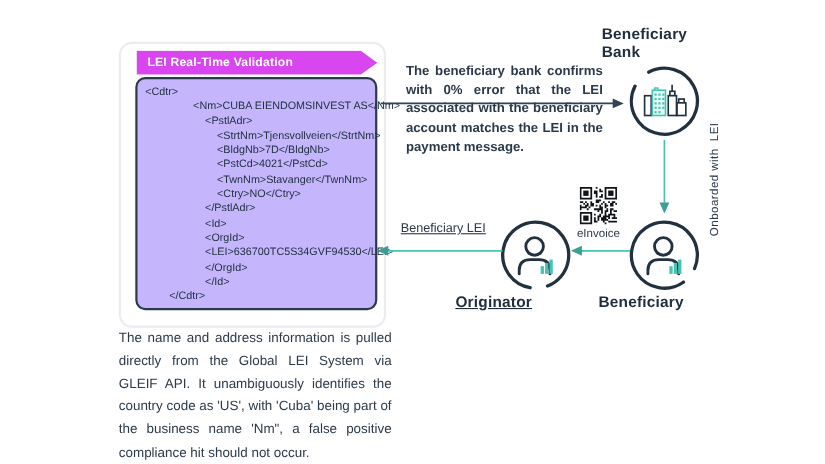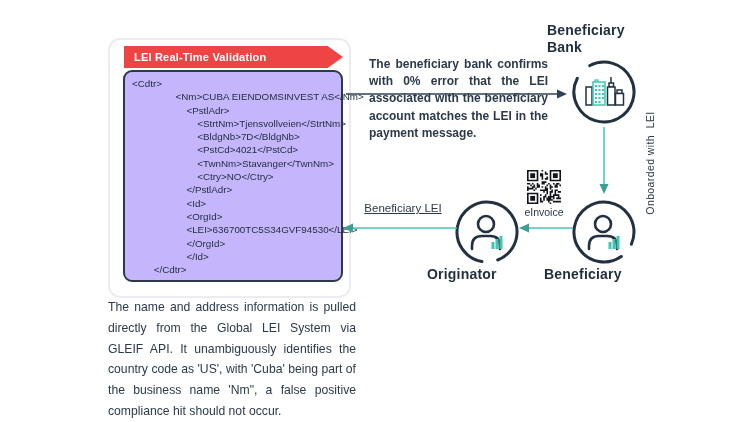--- a/index.html
+++ b/index.html
@@ -7,21 +7,21 @@
     position:relative;width:750px;height:422px;background:#ffffff;overflow:hidden;
     font-family:"Liberation Sans",sans-serif;color:#2b3a4a;
   }
   
   .outer-card{
     position:absolute;left:108px;top:38px;width:239px;height:256px;
     background:#ffffff;border:2px solid #ececf0;border-radius:12px;
   }
   .banner{
     position:absolute;left:124px;top:46px;width:219px;height:22px;
-    background:#ef4444;color:#ffffff;font-size:11px;font-weight:bold;
+    background:#d946ef;color:#ffffff;font-size:11px;font-weight:bold;
     letter-spacing:.2px;line-height:22px;padding-left:10px;box-sizing:border-box;
     clip-path:polygon(0 0,93% 0,100% 50%,93% 100%,0 100%);
   }
   .code-box{
     position:absolute;left:123px;top:70px;width:220px;height:212px;
     border:2px solid #2b3a48;border-radius:9px;background:#c4b5fd;box-sizing:border-box;
   }
   .code-text{
     position:absolute;left:7px;top:5px;white-space:pre;
     font-family:"Liberation Sans",sans-serif;
@@ -35,21 +35,21 @@
     position:absolute;left:397px;top:296px;width:190px;text-align:center;
     font-size:12px;line-height:21.5px;font-weight:500;white-space:pre-line;color:#2b3a4a;
   }
   
   .node-label{
     position:absolute;text-align:left;font-size:14px;font-weight:600;
     color:#1f2d3d;letter-spacing:.2px;white-space:pre-line;line-height:16.5px;
   }
   .bank-label{left:547px;top:22px;width:120px;}
   .beneficiary-label{left:544px;top:266px;width:120px;}
-  .originator-label{left:427px;top:266px;width:120px;}
+  .originator-label{left:414px;top:266px;width:120px;text-decoration:underline;}
   .small-label{position:absolute;text-align:center;font-weight:500;color:#2b3a4a;}
   .lei-label{left:358px;top:202px;width:90px;font-size:11.5px;text-decoration:underline;}
   .einvoice-label{left:514px;top:206px;width:60px;font-size:10.5px;text-align:center;}
   .vlabel{
     position:absolute;left:577px;top:155px;width:150px;height:16px;
     transform:rotate(-90deg);text-align:center;font-size:10.5px;font-weight:500;
     color:#2b3a4a;letter-spacing:.4px;white-space:pre;
   }
   .abs{position:absolute;}
   svg{display:block;}

